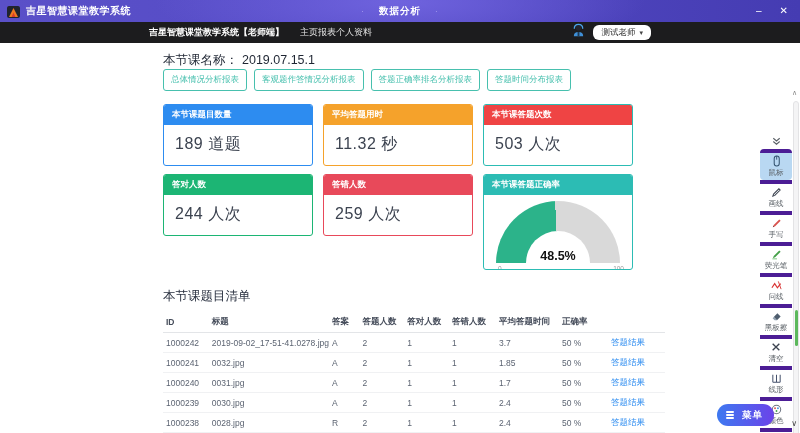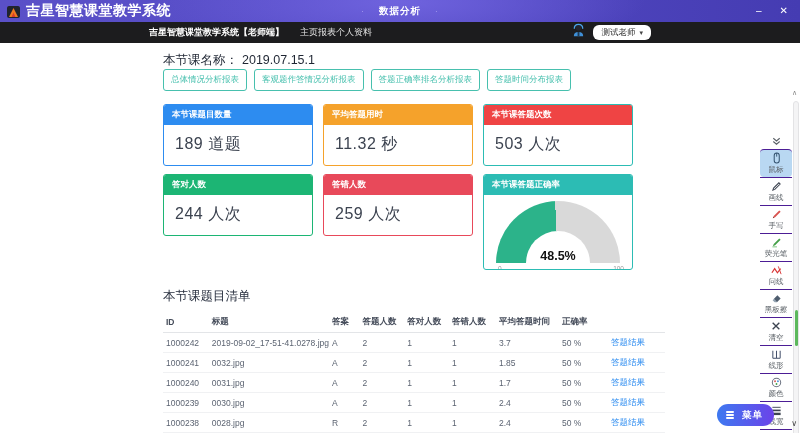--- a/index.html
+++ b/index.html
@@ -4,21 +4,21 @@
 <style>
   * { margin:0; padding:0; box-sizing:border-box; }
   html,body { width:800px; height:433px; overflow:hidden;
     font-family:"Liberation Sans","DejaVu Sans",sans-serif; background:#fff; }
 
   
   .titlebar { height:22px; position:relative; display:flex; align-items:center;
     background:radial-gradient(ellipse 340px 70px at 50% 10%, #6f63de 0%, rgba(111,99,222,0) 72%),
                linear-gradient(90deg,#5a50c8 0%,#554bc6 45%,#453cb2 100%); }
   .titlebar .logo { width:13px; height:13px; margin:0 6px 0 7px; border-radius:2px; overflow:hidden; }
-  .app-title { color:#fff; font-size:14px; font-weight:bold; letter-spacing:.5px; }
+  .app-title { color:#fff; font-size:10px; font-weight:bold; letter-spacing:.5px; }
   .center-title { position:absolute; left:0; right:0; text-align:center; color:#fff;
     font-size:9.5px; font-weight:bold; letter-spacing:1px; }
   .center-title .dot { color:#a9a0ef; font-weight:normal; margin:0 14px; font-size:8px; }
   .win-controls { margin-left:auto; display:flex; align-items:center; gap:18px; padding-right:12px; z-index:2; }
   .win-btn { color:#fff; font-size:10px; line-height:10px; cursor:default; }
 
   
   .navbar { height:21px; background:#1c1c1e; display:flex; align-items:center; }
   .nav-inner { width:502px; margin:0 auto; display:flex; align-items:center; }
   .brand { color:#fff; font-size:9px; font-weight:bold; white-space:nowrap; }
@@ -64,21 +64,21 @@
     padding:4px 3px; border-bottom:1px solid #e3e5e8; }
   .qtable td { font-size:8.5px; color:#5c6472; padding:3.5px 3px; border-bottom:1px solid #f0f1f3;
     white-space:nowrap; overflow:hidden; }
   .qtable a { color:#2d8cf0; text-decoration:none; }
 
   
   .toolbar { position:absolute; top:90px; right:4px; width:40px; display:flex;
     flex-direction:column; align-items:center; }
   .tool-item { width:32px; display:flex; flex-direction:column; align-items:center;
     padding:2px 0 2px; cursor:pointer; }
-  .tool-item + .tool-item { border-top:1px solid #4c1d95; }
+  .tool-item + .tool-item { border-top:4px solid #4c1d95; }
   .tool-item .ticon { height:12px; display:flex; align-items:center; justify-content:center; }
   .tool-item .tlabel { font-size:7.5px; color:#5a6066; margin-top:1px; white-space:nowrap; }
   .tool-item.selected { background:#b9d8f2; border-radius:4px; }
 
   
   .menu-btn { position:absolute; right:26px; bottom:7px; height:22px; padding:0 11px 0 9px;
     border:none; border-radius:11px; display:flex; align-items:center; gap:8px;
     background:linear-gradient(90deg,#3e79f0 0%,#6b43e9 100%); color:#fff; cursor:pointer;
     font-family:inherit; }
   .menu-btn .bars { display:flex; flex-direction:column; gap:1.5px; }

